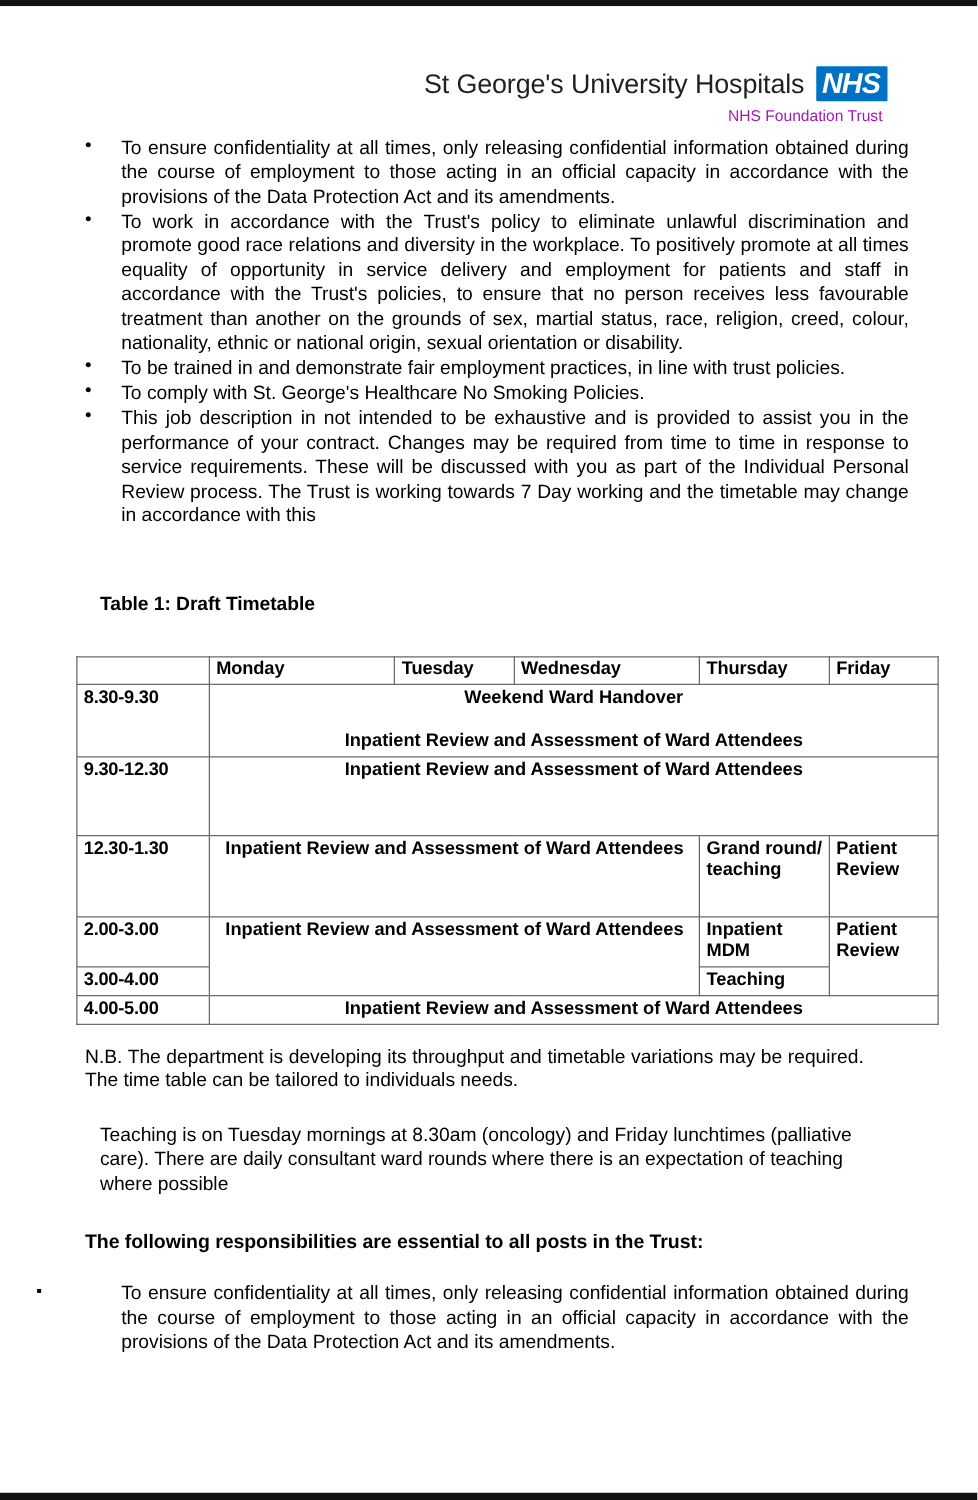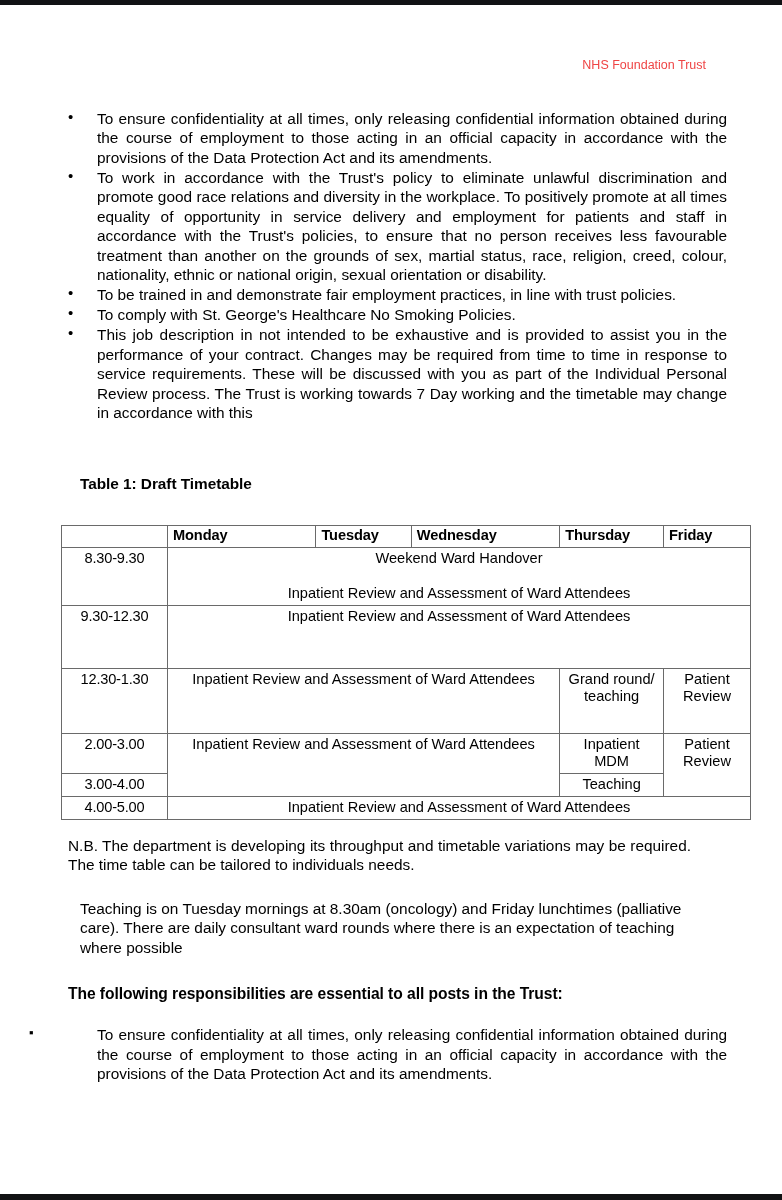--- a/index.html
+++ b/index.html
@@ -66,21 +66,21 @@
     font-weight: bold;
     font-size: 23px;
     letter-spacing: -0.7px;
     padding: 2px 6px 3px 5px;
     line-height: 1;
     border-radius: 1px;
     font-family: "Liberation Sans", sans-serif;
   }
   .trust-sub {
     font-size: 12.5px;
-    color: #ef4444;
+    color: #a21caf;
     margin-top: 5px;
     padding-right: 4px;
     white-space: nowrap;
   }
 
   
   .content {
     position: absolute;
     top: 104px;
     left: 17px;
@@ -136,23 +136,22 @@
     border-collapse: collapse;
     width: 100%;
     table-layout: fixed;
     font-size: 14.6px;
   }
   table.timetable th,
   table.timetable td {
     border: 1px solid #6a6a6a;
     padding: 2px 5px;
     vertical-align: top;
-    font-weight: normal;
+    font-weight: bold;
     line-height: 1.22;
-    text-align: center;
   }
   table.timetable th {
     font-weight: bold;
     text-align: left;
     padding-top: 1px;
     padding-bottom: 2px;
     letter-spacing: -0.1px;
   }
   td.time {
     text-align: left;
@@ -201,20 +200,24 @@
 </style>
 </head>
 <body>
 
 <div class="scan-band-top"></div>
 <div class="scan-band-bottom"></div>
 
 <div class="page">
 
   <div class="header">
+    <div class="header-row">
+      <span class="trust-name">St George's University Hospitals</span>
+      <span class="nhs-box">NHS</span>
+    </div>
     <div class="trust-sub">NHS Foundation Trust</div>
   </div>
 
   <div class="content">
 
     <ul class="bullets">
       <li>To ensure confidentiality at all times, only releasing confidential information obtained during the course of employment to those acting in an official capacity in accordance with the provisions of the Data Protection Act and its amendments.</li>
       <li>To work in accordance with the Trust's policy to eliminate unlawful discrimination and promote good race relations and diversity in the workplace. To positively promote at all times equality of opportunity in service delivery and employment for patients and staff in accordance with the Trust's policies, to ensure that no person receives less favourable treatment than another on the grounds of sex, martial status, race, religion, creed, colour, nationality, ethnic or national origin, sexual orientation or disability.</li>
       <li>To be trained in and demonstrate fair employment practices, in line with trust policies.</li>
       <li>To comply with St. George's Healthcare No Smoking Policies.</li>

